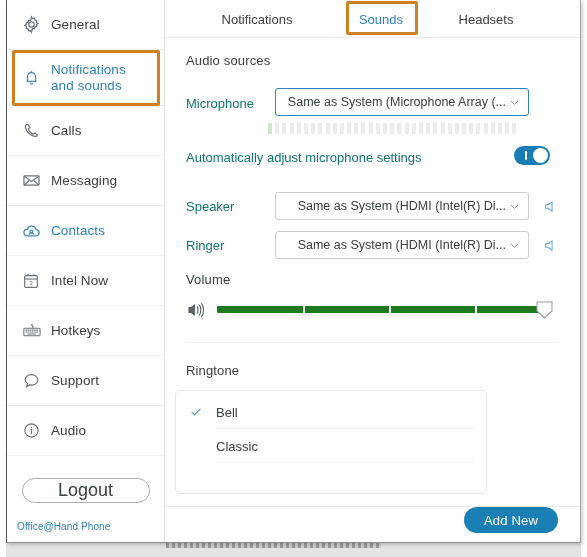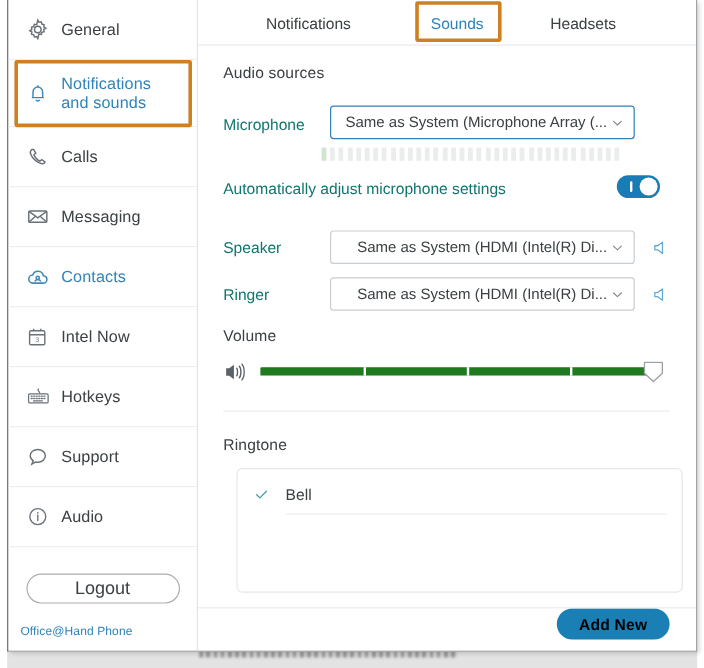--- a/index.html
+++ b/index.html
@@ -114,21 +114,21 @@
     display: flex;
     justify-content: center;
   }
   .logout-btn {
     width: 128px;
     height: 25px;
     border: 1px solid #a9aeb2;
     border-radius: 13px;
     background: #ffffff;
     font-family: "Liberation Sans", sans-serif;
-    font-size: 15px;
+    font-size: 18px;
     color: #3b4043;
     cursor: pointer;
   }
   .account-link {
     position: absolute;
     left: 10px;
     top: 521px;
     font-size: 10px;
     color: #2f83b8;
     cursor: pointer;
@@ -357,24 +357,24 @@
     background: #eceef0;
   }
 
   .addnew {
     position: absolute;
     width: 94px;
     height: 26px;
     border: none;
     border-radius: 13px;
     background: #1a7fb5;
-    color: #000000;
+    color: #ffffff;
     font-family: "Liberation Sans", sans-serif;
     font-size: 13px;
-    font-weight: bold;
+    font-weight: normal;
     cursor: pointer;
     letter-spacing: .2px;
   }
 
   .footer-rule {
     position: absolute;
     left: 158px;
     top: 506px;
     width: 417px;
     height: 1px;
@@ -620,32 +620,37 @@
           <svg width="17" height="18" viewBox="0 0 17 18" fill="#ffffff" stroke="#9aa0a4" stroke-width="1.1" stroke-linejoin="round">
             <path d="M1 1h15v9l-7.5 7L1 10z"></path>
           </svg>
         </span>
       </div>
 
       <div class="divider" style="left:21px; top:342px; width:372px;"></div>
 
       <div class="section-title" style="left:21px; top:363px;">Ringtone</div>
 
-      <div class="ringtone-box" style="left:32px; top:390px; width:372px; height:104px;">
+      <div class="ringtone-box" style="left:10px; top:390px; width:312px; height:104px;">
 
         <div class="ring-item" style="margin-top:4px;">
           <span class="ring-check">
             <svg width="14" height="14" viewBox="0 0 24 24" fill="none" stroke="#4a9aa8" stroke-width="1.9" stroke-linecap="round" stroke-linejoin="round">
               <path d="M5 12.6l4.4 4.4L19 7.4"></path>
             </svg>
           </span>
           <span class="ring-name">Bell</span>
           <span class="ring-sep"></span>
         </div>
 
+        <div class="ring-item">
+          <span class="ring-check"></span>
+          <span class="ring-name">Classic</span>
+          <span class="ring-sep"></span>
+        </div>
       </div>
 
       <button class="addnew" style="left:299px; top:507px;">Add New</button>
     </div>
 
     <div class="footer-rule"></div>
   </div>
 </div>
 
 </body></html>

